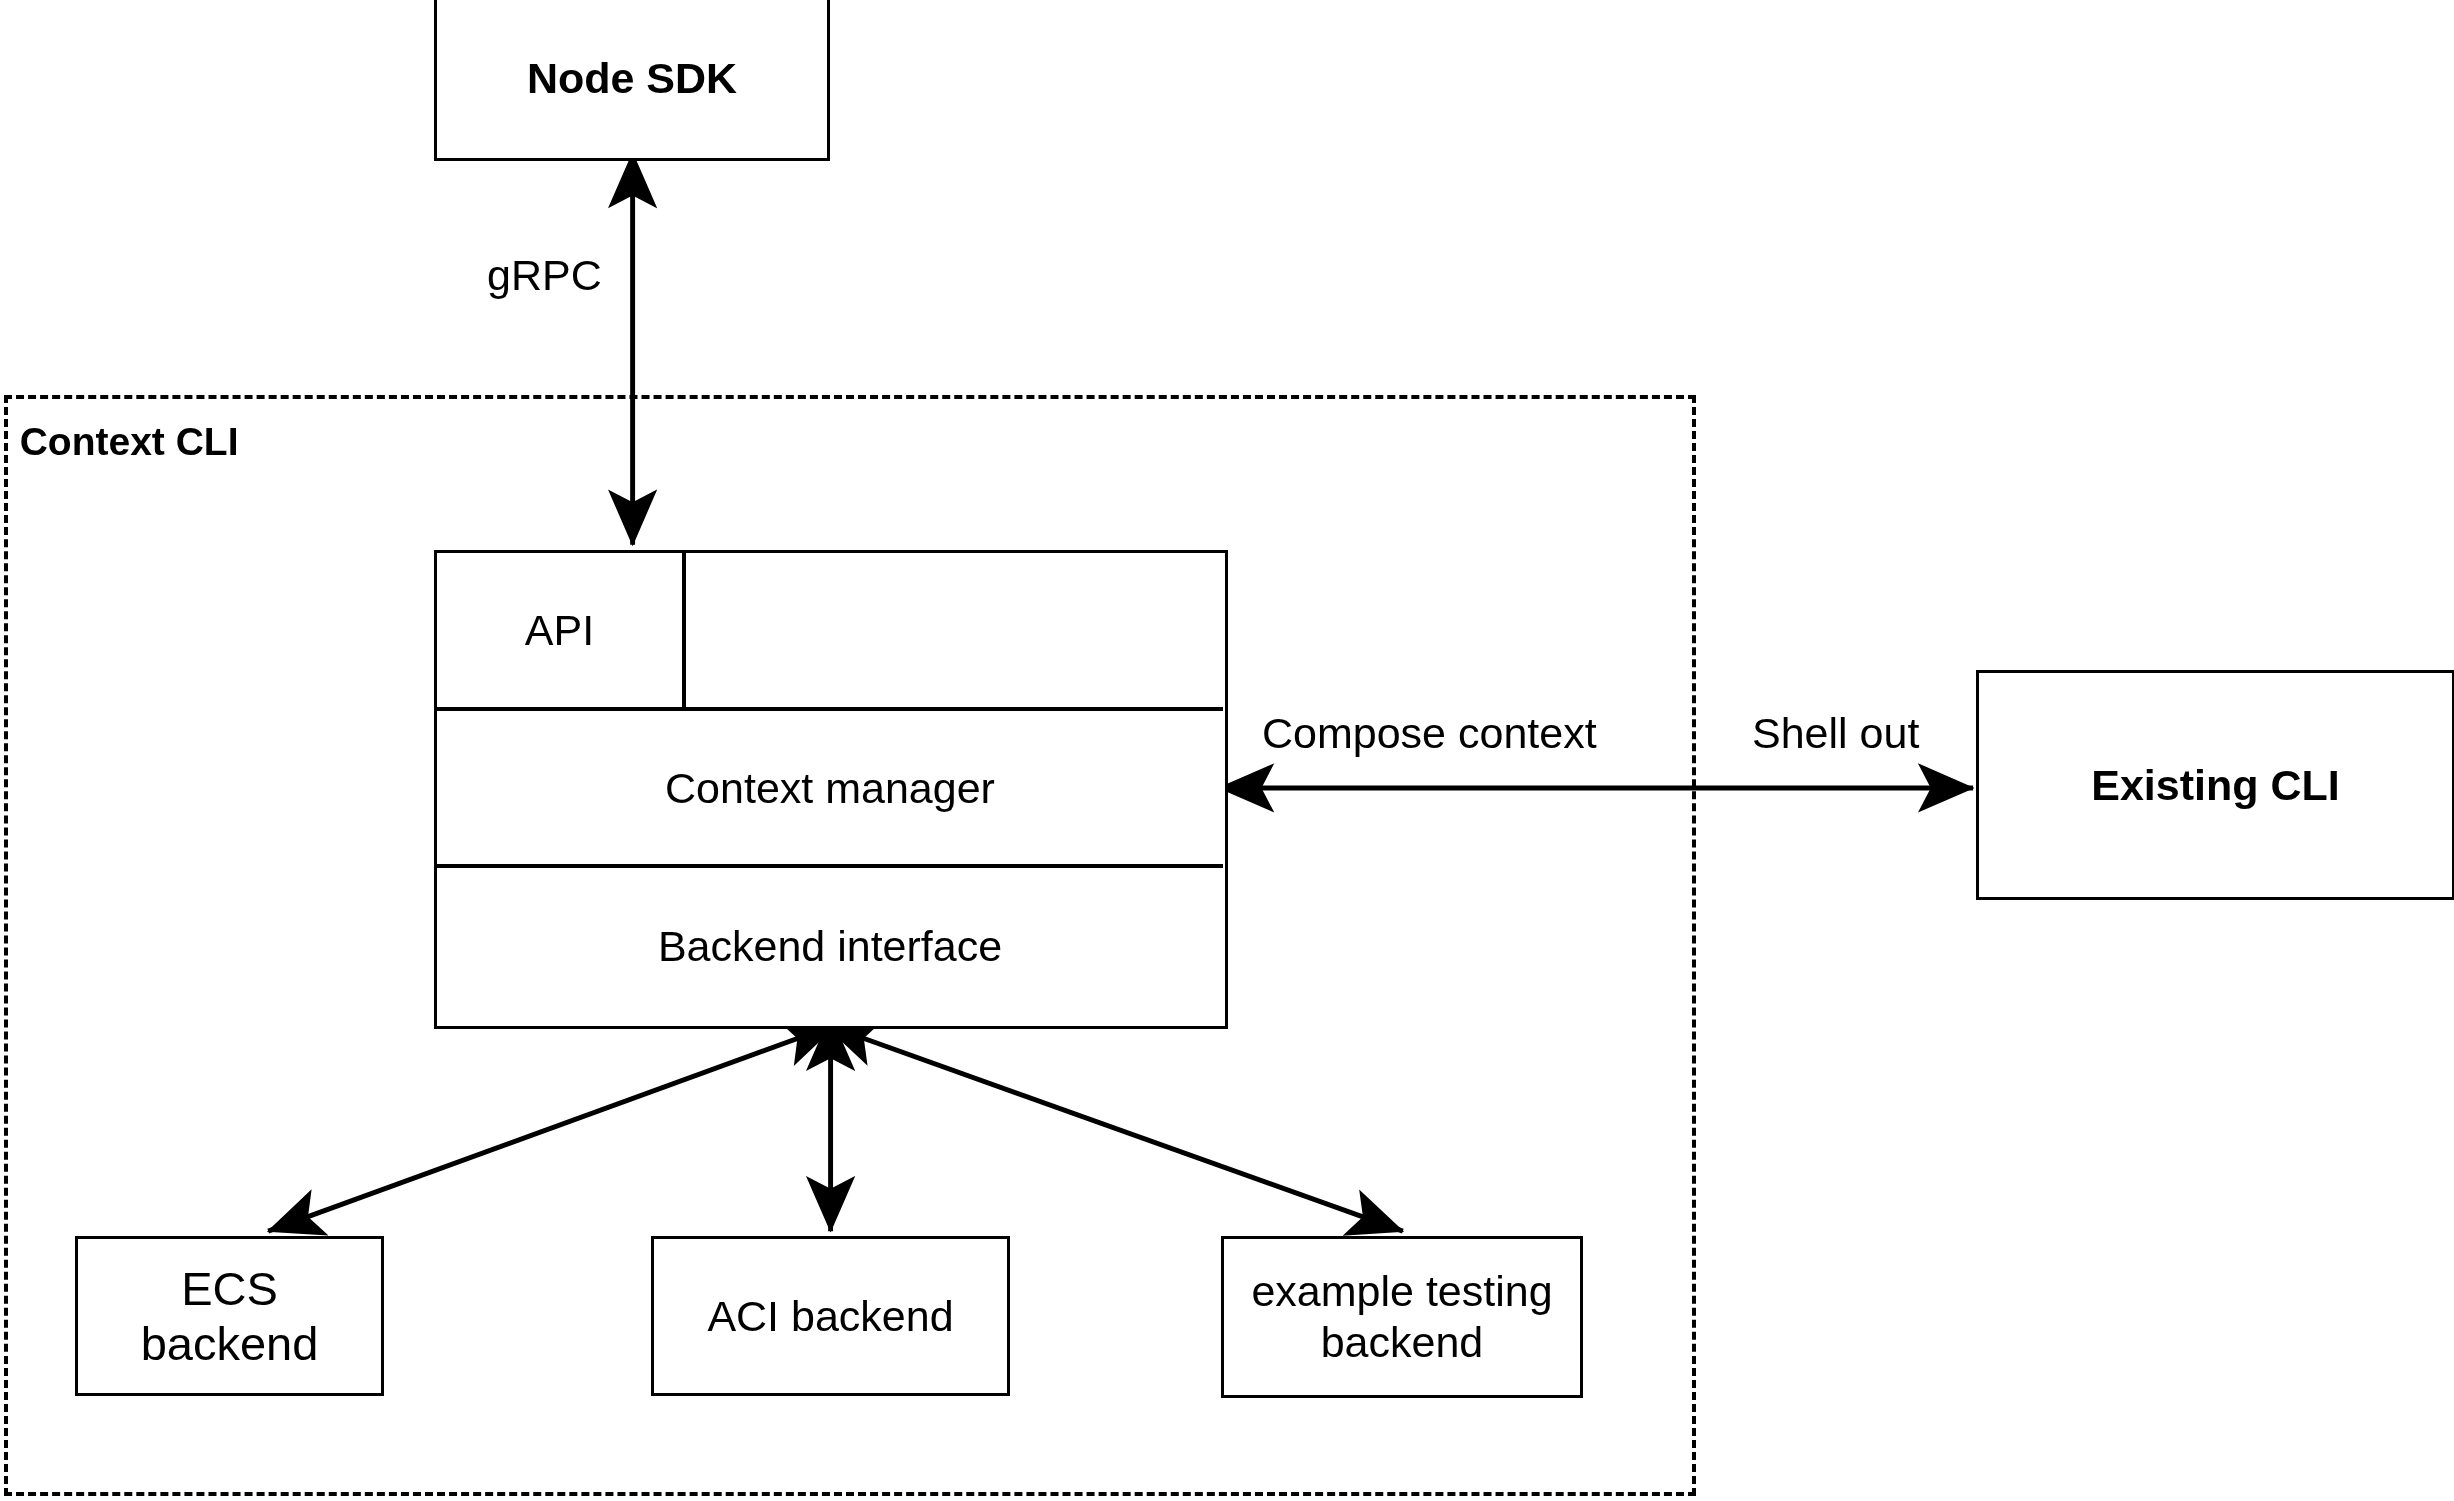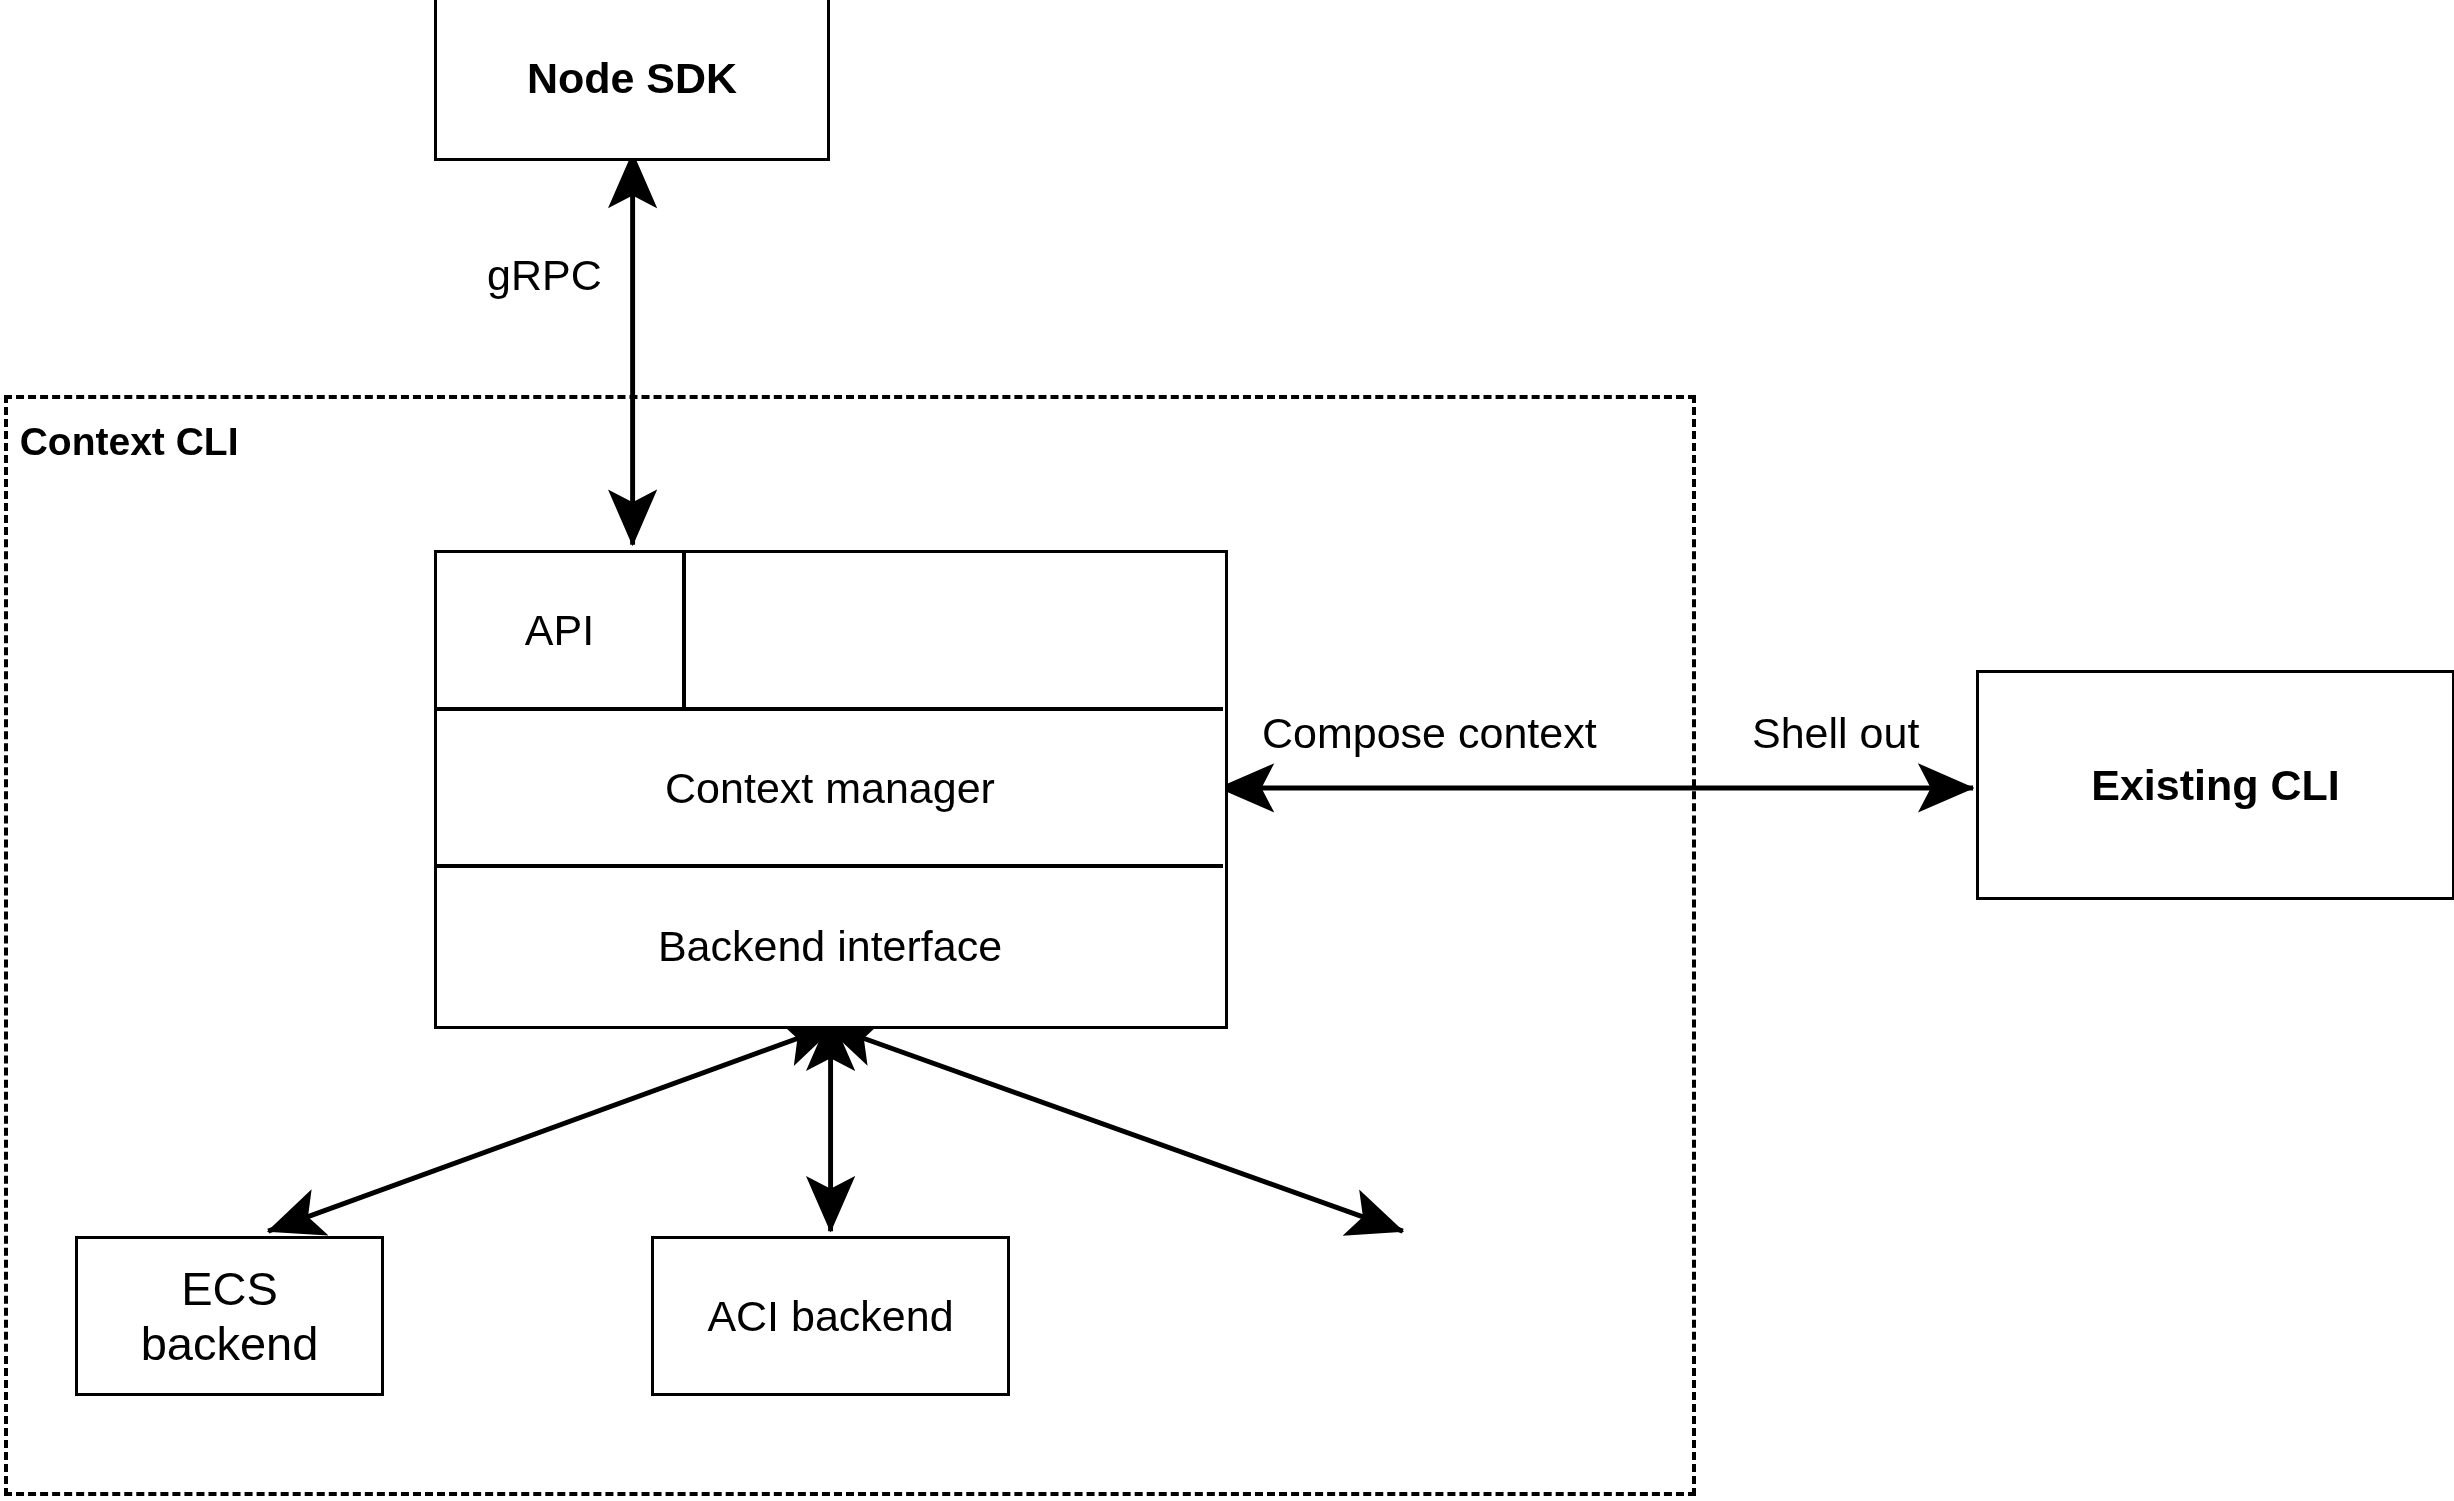--- a/index.html
+++ b/index.html
@@ -155,15 +155,21 @@
   </div>
 
   <div class="node-box" style="left:75px; top:1236px; width:309px; height:160px; font-size:47px;">
     <span class="node-label">ECS backend</span>
   </div>
 
   <div class="node-box" style="left:651px; top:1236px; width:359px; height:160px; font-size:43px;align-items:center;">
     <span class="node-label">ACI backend</span>
   </div>
 
+  <div class="node-box" style="left:1221px; top:1236px; width:362px; height:162px; font-size:43px;">
+    <span class="node-label">
+      <span>example testing</span><br>
+      <span>backend</span>
+    </span>
+  </div>
 
 </div>
 
 
 </body></html>

